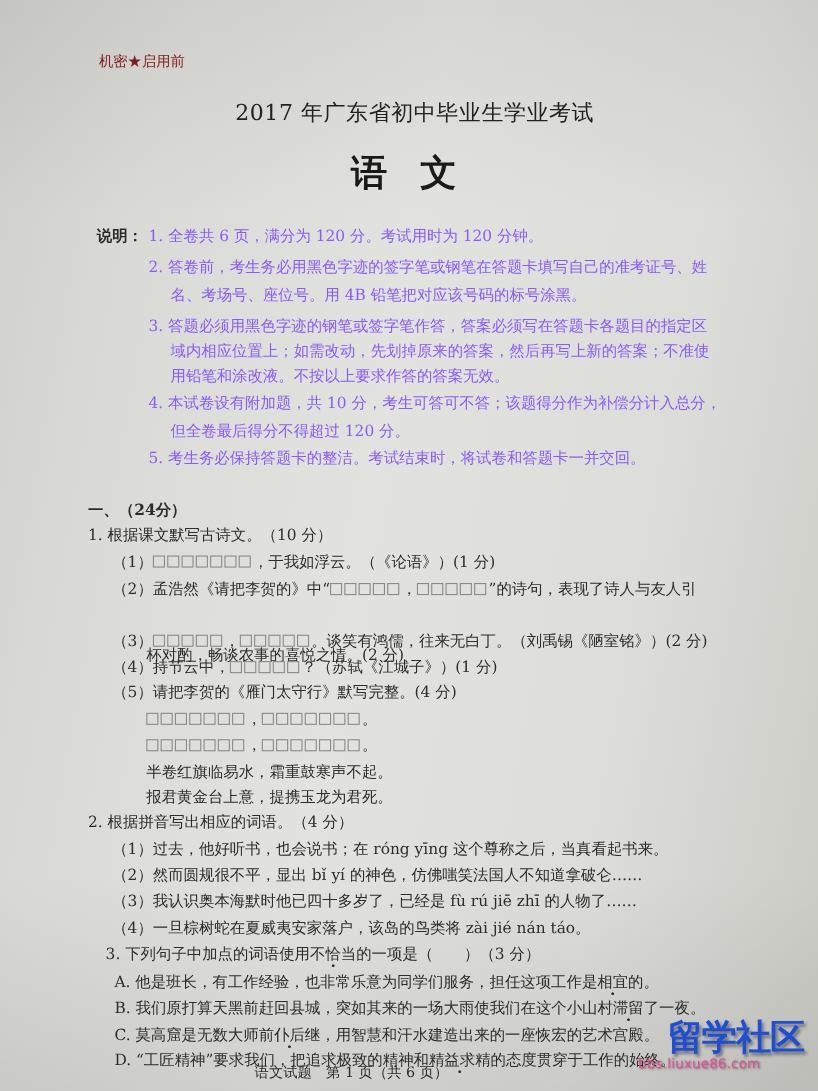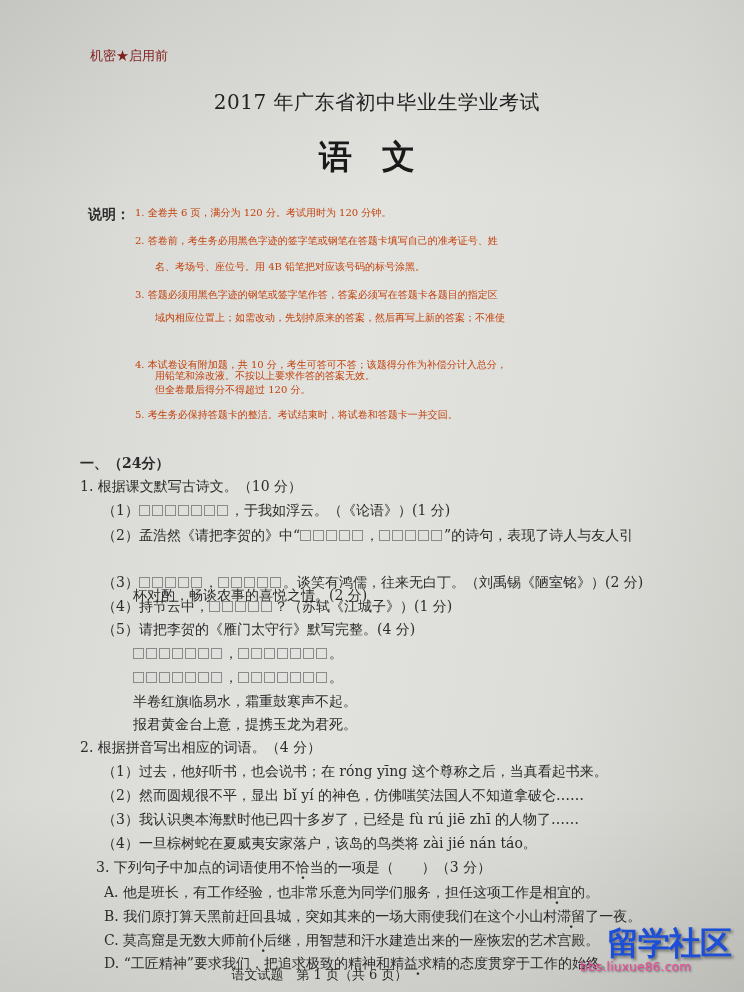--- a/index.html
+++ b/index.html
@@ -11,21 +11,21 @@
   }
   .shade {
     position:absolute; inset:0;
     background: linear-gradient(180deg, rgba(0,0,0,0.05) 0%, rgba(0,0,0,0) 20%, rgba(0,0,0,0) 80%, rgba(0,0,0,0.08) 100%);
     pointer-events:none;
   }
   .abs { position:absolute; white-space:nowrap; }
   .conf { left:90px; top:47px; font-size:13px; color:#7f1d1d; }
   .title { left:0; width:744px; text-align:center; top:89px; font-size:20px; letter-spacing:0.5px; color:#222; padding-left:10px; box-sizing:border-box; }
   .subject { left:0; width:744px; text-align:center; top:135px; font-size:33px; font-weight:bold; letter-spacing:30px; color:#1a1a1a; font-family:"DejaVu Sans", sans-serif; padding-left:20px; box-sizing:border-box; }
-  .txt { font-size:10px; color:#c2410c; }
+  .txt { font-size:14px; color:#8b5cf6; }
   .notes-label { left:88px; top:206px; font-weight:bold; font-family:"DejaVu Sans", sans-serif; font-size:14px; }
   .note-line { left:135px; }
   .note-cont { left:155px; }
   .sec { font-size:14px; color:#2c2c2c; }
   .q { left:80px; }
   .sub { left:102px; }
   .subc { left:133px; }
   .blank { display:inline-block; width:11px; height:11px; border:1px solid #8a8a8a; margin-right:2px; vertical-align:-1px; box-sizing:border-box; }
   .dotted { position:relative; }
   .dotted::after { content:"·"; position:absolute; left:50%; transform:translateX(-50%); bottom:-11px; font-weight:bold; }
@@ -46,21 +46,21 @@
 
   <div>
     <div class="abs notes-label">说明：</div>
     <div class="abs txt note-line" style="top:206px;"><span>1.</span> <span>全卷共 6 页，满分为 120 分。考试用时为 120 分钟。</span></div>
 
     <div class="abs txt note-line" style="top:234px;"><span>2.</span> <span>答卷前，考生务必用黑色字迹的签字笔或钢笔在答题卡填写自己的准考证号、姓</span></div>
     <div class="abs txt note-cont" style="top:260px;">名、考场号、座位号。用 4B 铅笔把对应该号码的标号涂黑。</div>
 
     <div class="abs txt note-line" style="top:288px;"><span>3.</span> <span>答题必须用黑色字迹的钢笔或签字笔作答，答案必须写在答题卡各题目的指定区</span></div>
     <div class="abs txt note-cont" style="top:311px;">域内相应位置上；如需改动，先划掉原来的答案，然后再写上新的答案；不准使</div>
-    <div class="abs txt note-cont" style="top:333px;margin-top:36px;">用铅笔和涂改液。不按以上要求作答的答案无效。</div>
+    <div class="abs txt note-cont" style="top:333px;">用铅笔和涂改液。不按以上要求作答的答案无效。</div>
 
     <div class="abs txt note-line" style="top:358px;"><span>4.</span> <span>本试卷设有附加题，共 10 分，考生可答可不答；该题得分作为补偿分计入总分，</span></div>
     <div class="abs txt note-cont" style="top:383px;">但全卷最后得分不得超过 120 分。</div>
 
     <div class="abs txt note-line" style="top:408px;"><span>5.</span> <span>考生务必保持答题卡的整洁。考试结束时，将试卷和答题卡一并交回。</span></div>
   </div>
 
   <div>
     <div class="abs sec" style="left:80px; top:455px; font-weight:bold;">一、（24分）</div>
 

